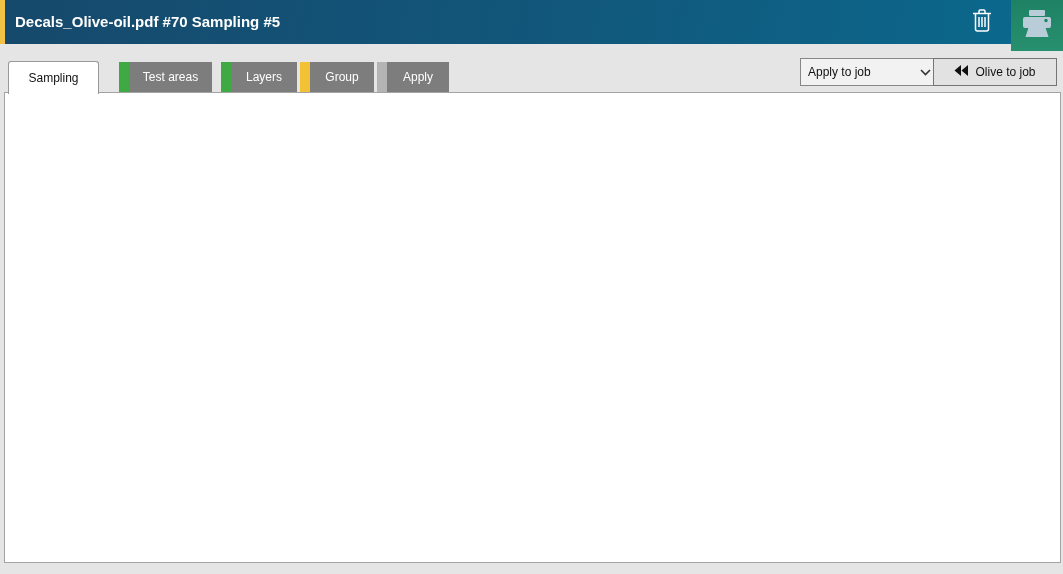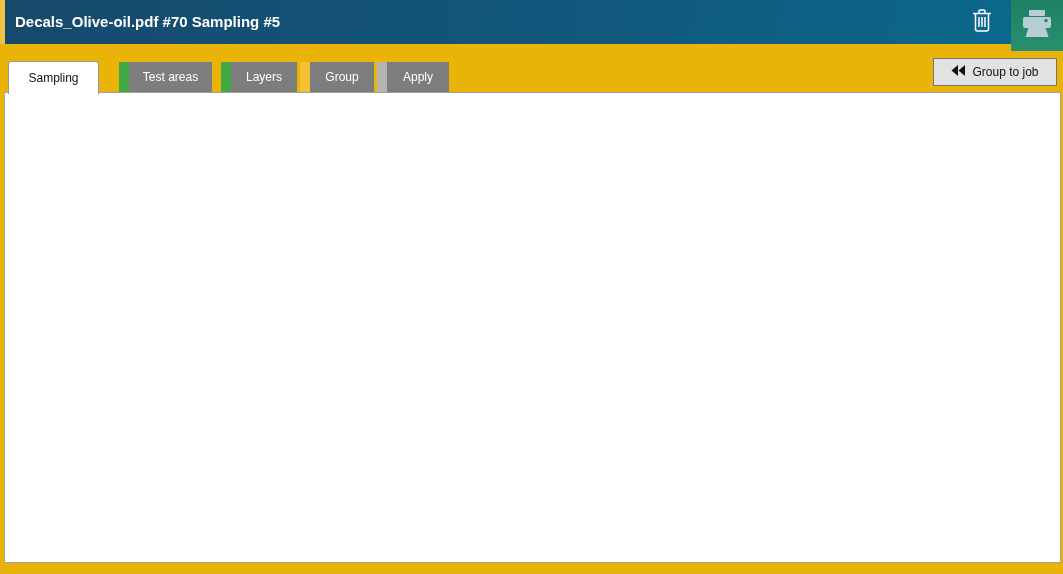--- a/index.html
+++ b/index.html
@@ -1,16 +1,16 @@
 <!DOCTYPE html>
 <html><head>
 <meta charset="utf-8">
 <style>
   html,body{margin:0;padding:0}
-  #root{position:relative;width:1063px;height:574px;background:#eab308;
+  #root{position:relative;width:1063px;height:574px;background:#e5e5e5;
         font-family:"Liberation Sans",sans-serif;overflow:hidden;
         -webkit-font-smoothing:antialiased}
   .x{position:absolute}
   .nw{white-space:nowrap}
   
   #titlebar{left:0;top:0;width:1063px;height:44px;
             background:linear-gradient(100deg,#16496c 0%,#11587c 55%,#0a6a8e 100%)}
   #yellow-stripe{left:0;top:0;width:5px;height:44px;background:#f2c245}
   #page-title{left:15px;top:0;height:44px;line-height:44px;color:#fff;
               font-size:15px;font-weight:bold}
@@ -120,28 +120,37 @@
     <div class="x gtab" style="left:300px;width:74px">
       <div class="ind" style="background:#f2c234"></div>
       <div class="tl">Group</div>
     </div>
     <div class="x gtab" style="left:377px;width:72px">
       <div class="ind" style="background:#b4b4b4"></div>
       <div class="tl">Apply</div>
     </div>
   </nav>
 
+  <div id="apply-combo" class="x combo">
+    <span>Apply to job</span>
+    <span class="sp"></span>
+    <span>
+      <svg width="11" height="7" viewBox="0 0 11 7">
+          <path d="M1 1 L5.5 5.5 L10 1" stroke="#333" stroke-width="1.6" fill="none"></path>
+        </svg>
+    </span>
+  </div>
   <div id="back-btn" class="x">
     <span>
       <svg width="14" height="11" viewBox="0 0 14 11" fill="#111">
         <path d="M7 0 V11 L0.5 5.5 Z"></path>
           <path d="M14 0 V11 L7.5 5.5 Z"></path>
       </svg>
     </span>
-    <span>Group to job</span>
+    <span>Olive to job</span>
   </div>
 
   <main id="panel" class="x"></main>
 
   <div id="preview" class="x">
     <div class="x pv-arrow" style="left:455px">
       <svg width="14" height="16" viewBox="0 0 14 16" fill="#fff">
           <path d="M7 0 L14 7 H10 V16 H4 V7 H0 Z"></path>
         </svg>
     </div>

